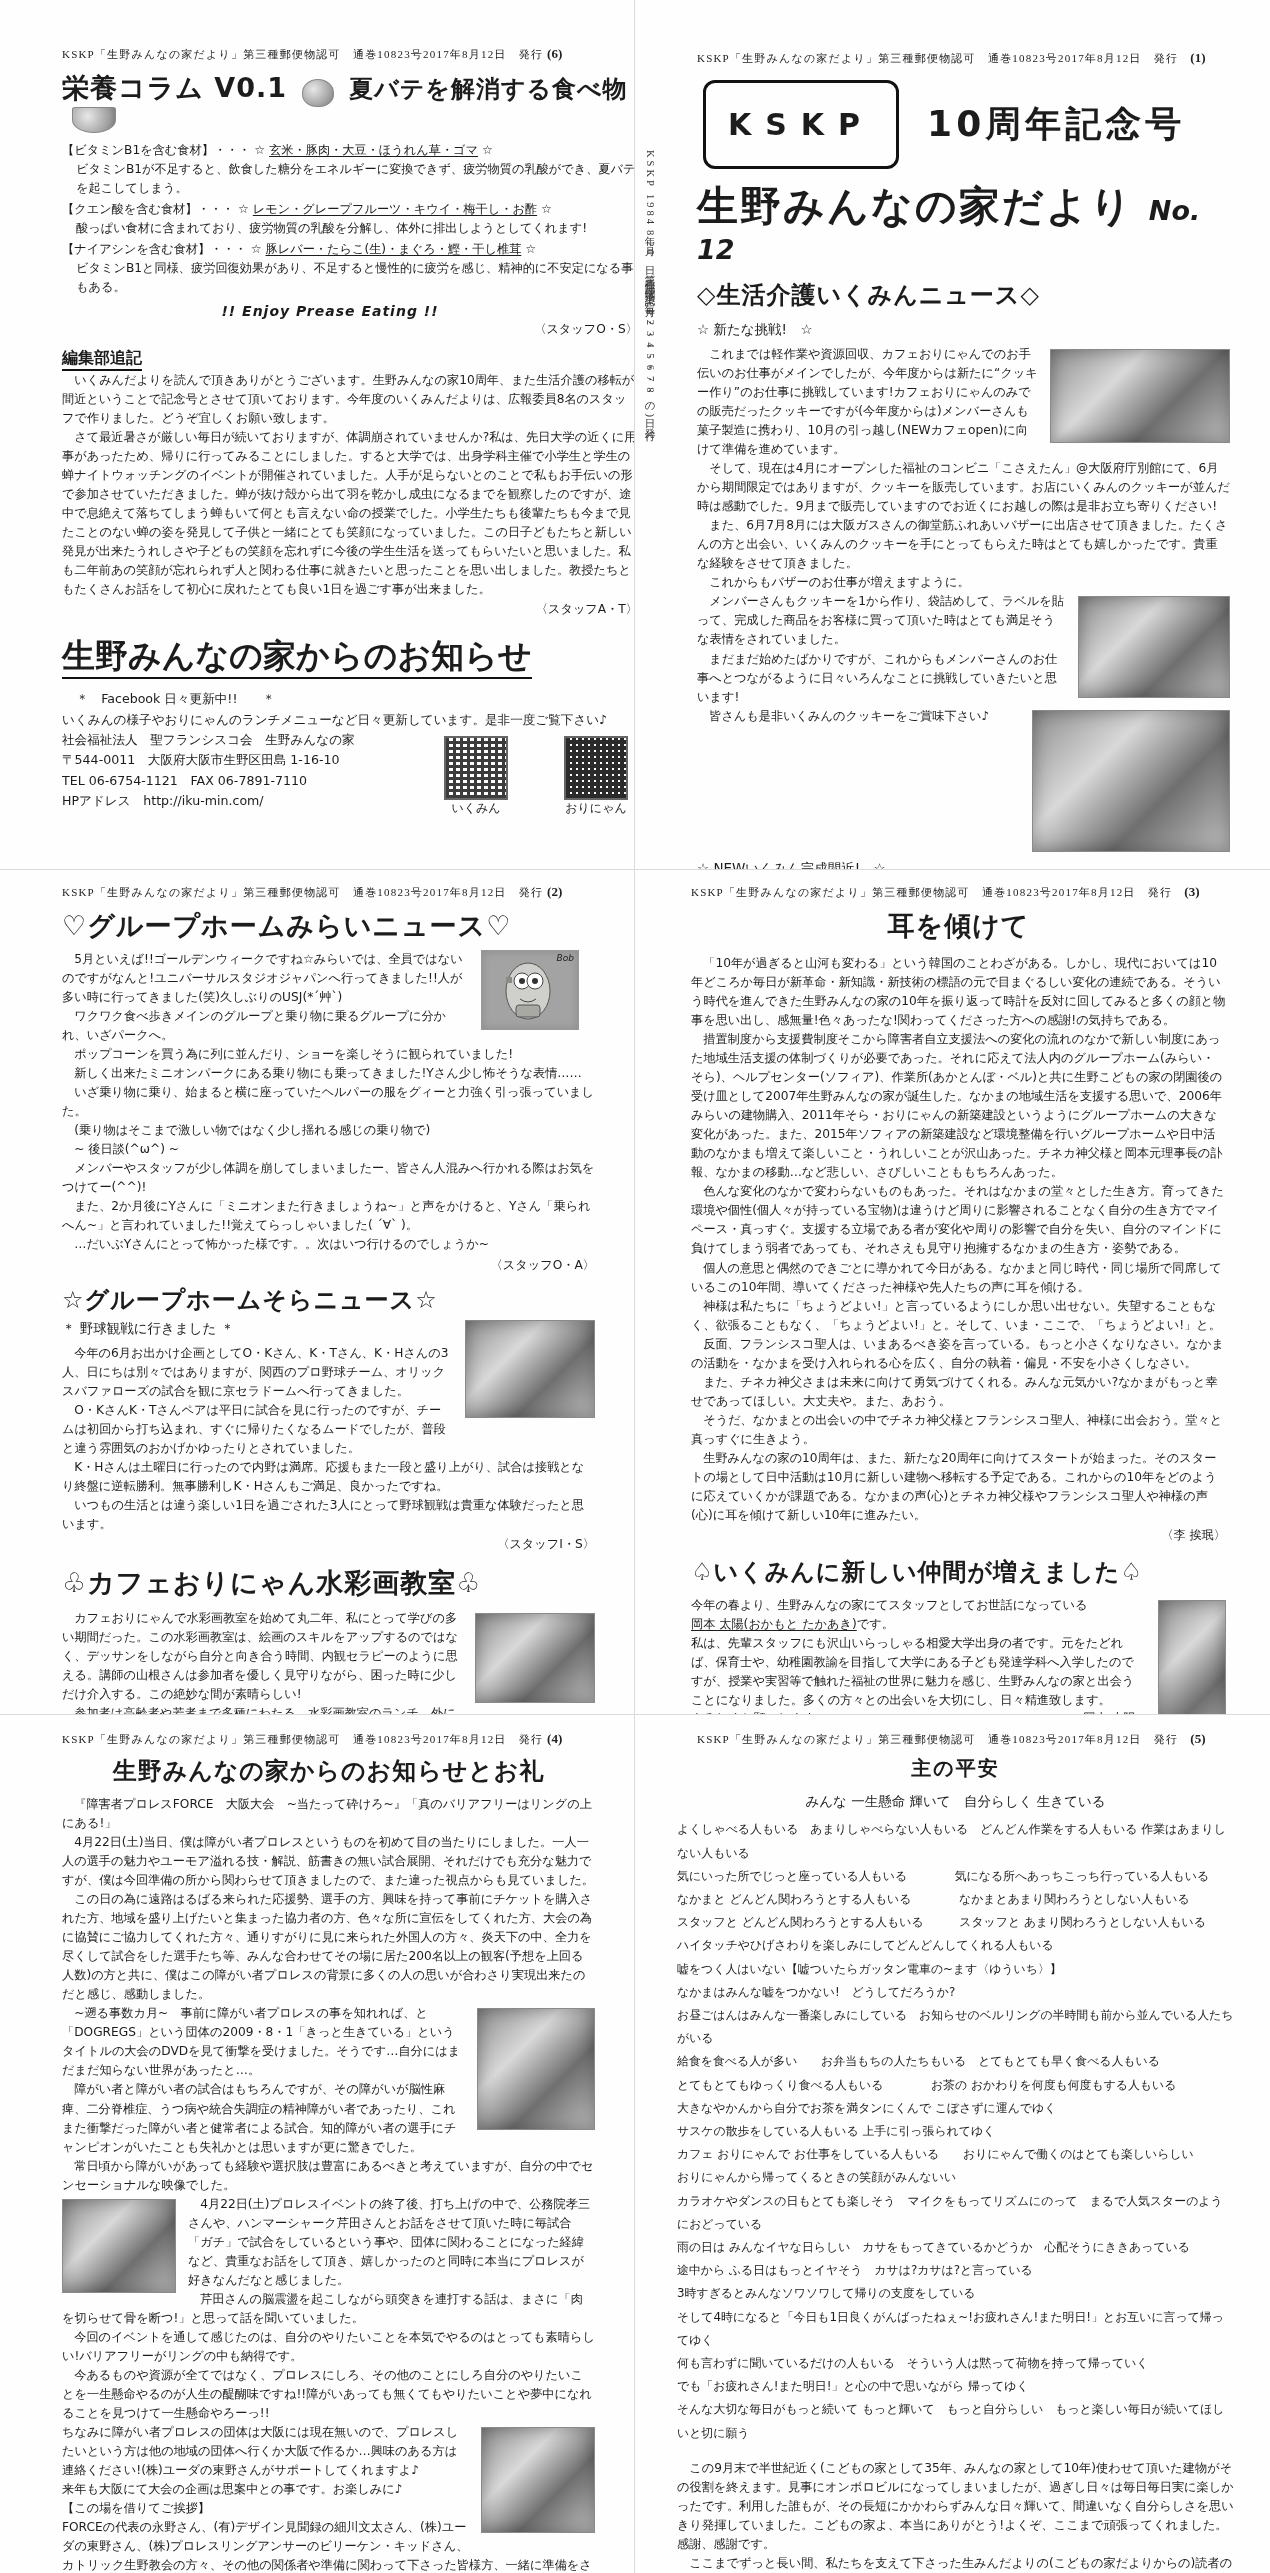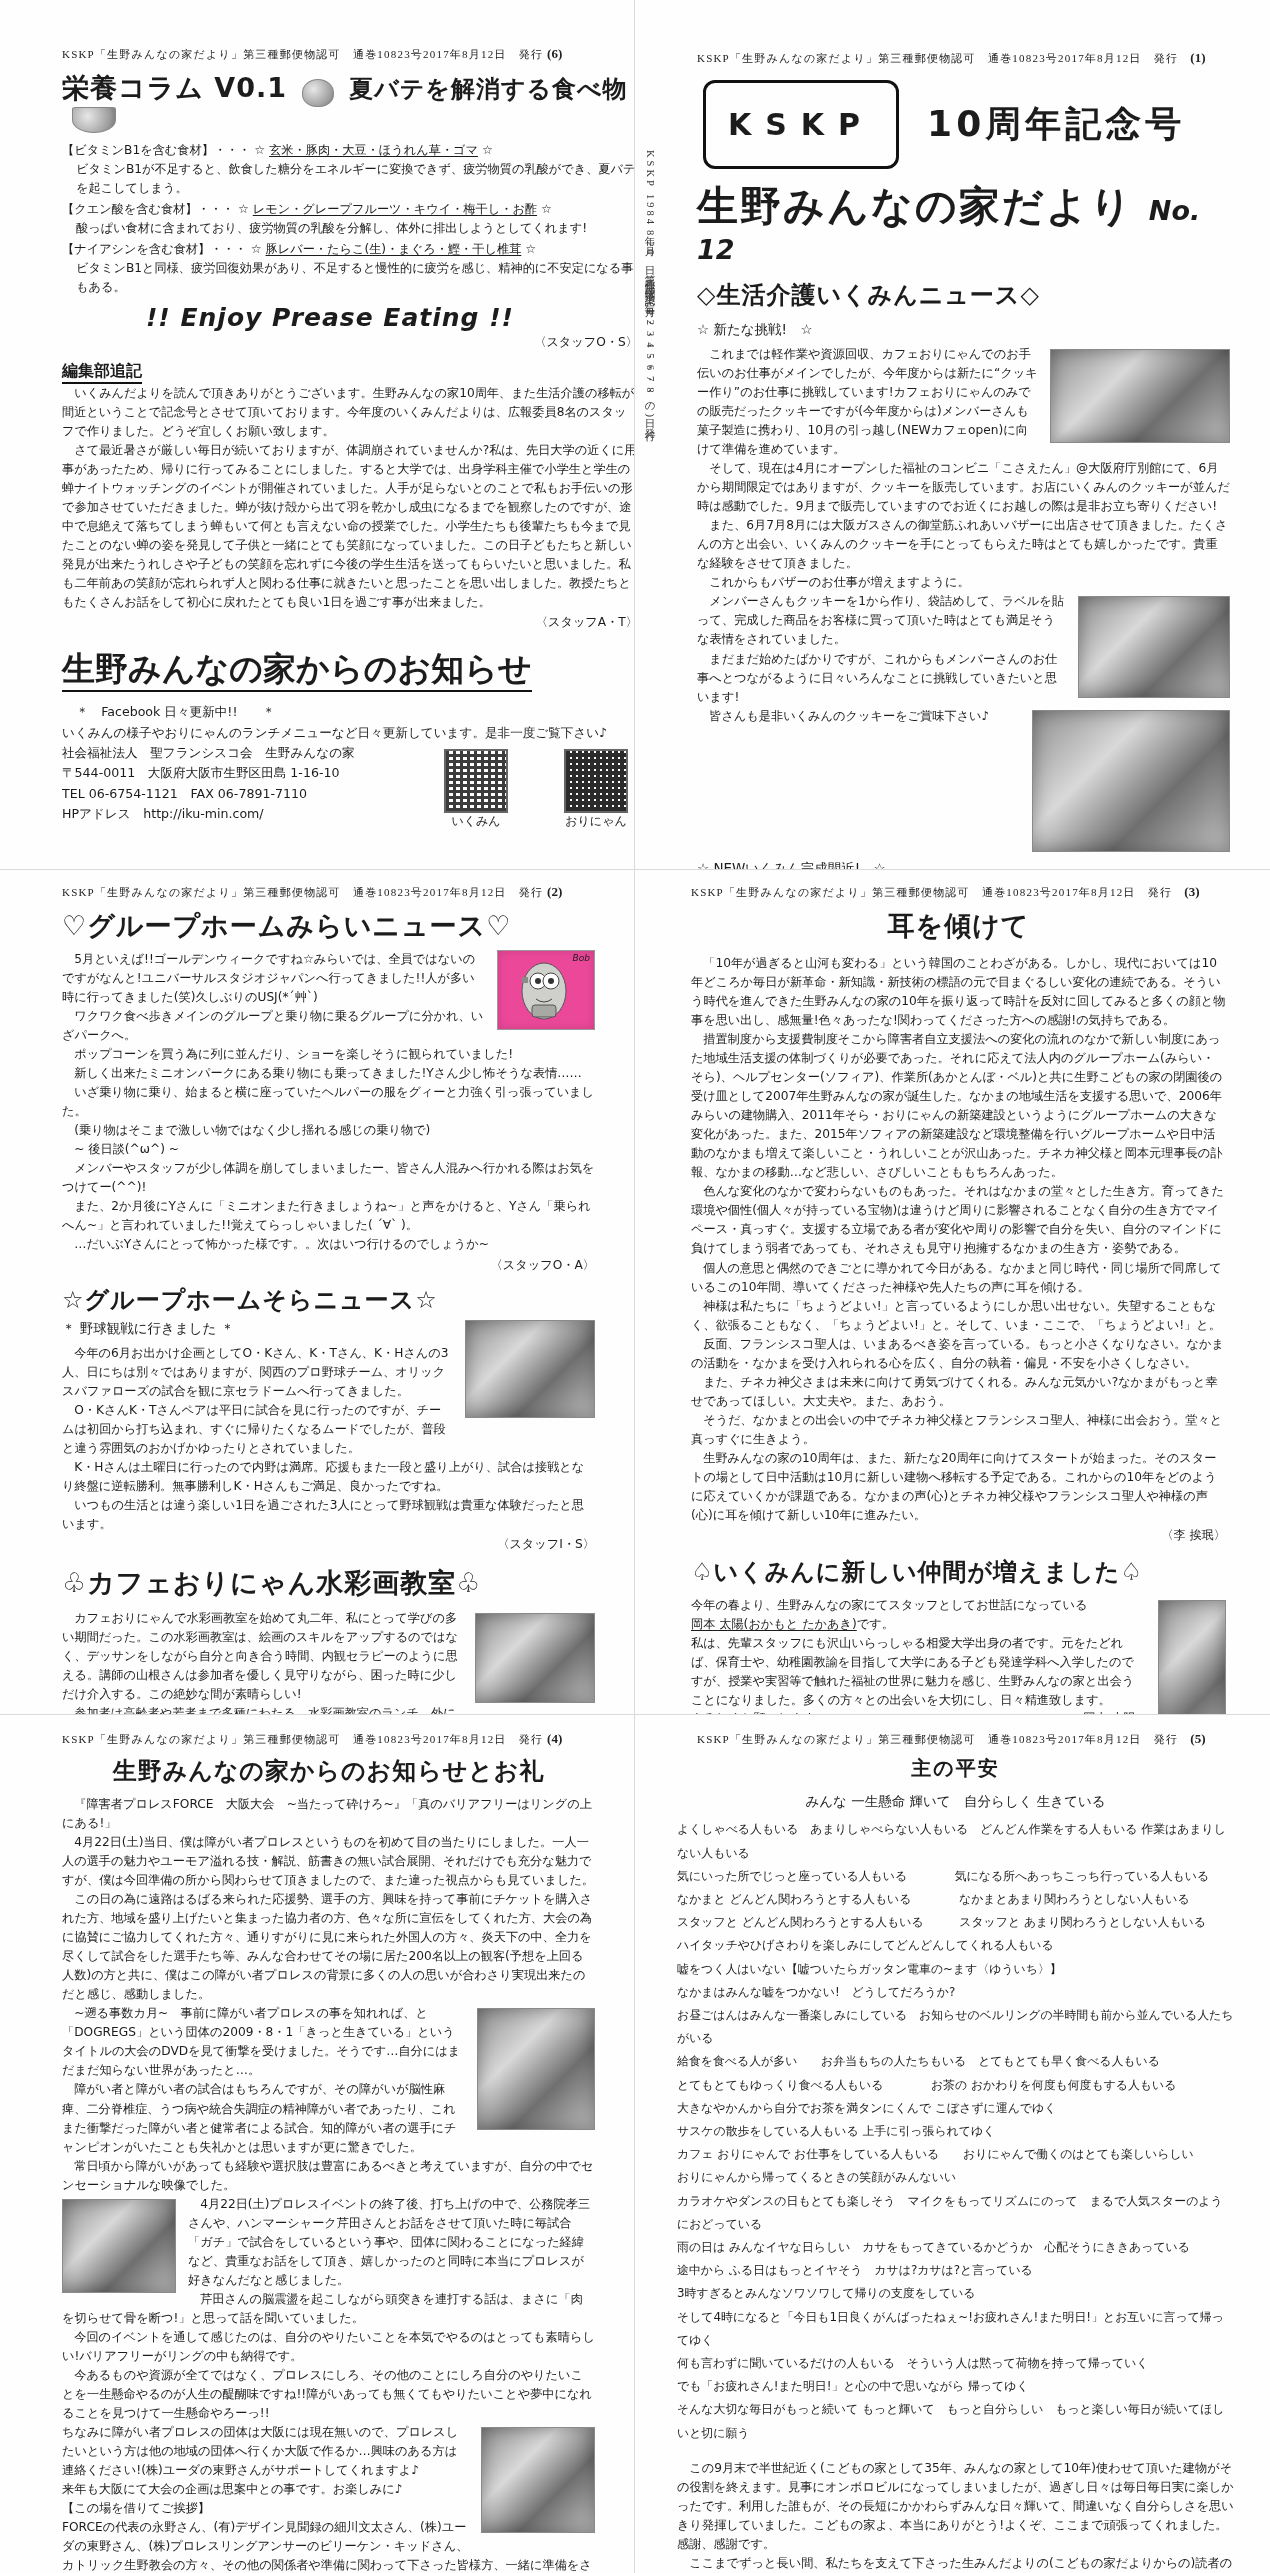--- a/index.html
+++ b/index.html
@@ -21,38 +21,38 @@
   .t-md{font-weight:bold;font-size:16px;}
   .body,.paras div{font-size:12.2px;line-height:1.56;}
   .paras div{margin:0;}
   .indent div{text-indent:1em;}
   .credit{text-align:right;font-size:12.2px;margin:2px 0 6px 0;}
   .u{text-decoration:underline;text-underline-offset:2px;}
   .u2{border-bottom:2px solid #111;display:inline-block;}
   .ph{background:linear-gradient(135deg,#8e8e8e 0%,#d9d9d9 35%,#6f6f6f 65%,#c2c2c2 100%);border:1px solid #8a8a8a;box-shadow:inset 0 0 18px rgba(0,0,0,.35);}
   .ph.fr{float:right;margin:4px 0 8px 12px;}
   .ph.fl{float:left;margin:4px 12px 8px 0;}
-  .slogan{font-weight:bold;font-style:italic;font-size:25px;text-align:center;letter-spacing:1px;margin:6px 40px 0 0;}
+  .slogan{font-weight:bold;font-style:italic;font-size:14px;text-align:center;letter-spacing:1px;margin:6px 40px 0 0;}
   .kskp{display:inline-block;border:3px solid #111;border-radius:12px;padding:24px 22px;font-weight:900;font-size:30px;letter-spacing:14px;}
   .anniv{font-weight:600;font-size:36px;letter-spacing:4px;margin-left:28px;}
   .main-title{font-weight:900;font-size:41px;letter-spacing:2px;white-space:nowrap;}
   .no-label{font-weight:900;font-size:27px;font-style:italic;margin-left:10px;}
   .qr{width:60px;height:60px;border:2px solid #666;background:
       repeating-linear-gradient(0deg,#3c3c3c 0 3px,transparent 3px 6px),
       repeating-linear-gradient(90deg,#3c3c3c 0 3px,transparent 3px 7px),#fff;}
   .qr.dark{background:
       repeating-linear-gradient(0deg,#2b2b2b 0 4px,transparent 4px 6px),
       repeating-linear-gradient(90deg,#2b2b2b 0 4px,transparent 4px 6px),#fff;}
   .qr-wrap{float:right;display:flex;gap:56px;margin:6px 10px 4px 16px;text-align:center;font-size:12px;}
   .icon{display:inline-block;width:30px;height:26px;border-radius:50% 50% 45% 45%;background:radial-gradient(circle at 35% 35%,#e8e8e8,#9d9d9d 70%,#6e6e6e);vertical-align:middle;margin:0 10px;border:1px solid #888;}
   .icon.bowl{border-radius:8% 8% 50% 50%;width:42px;height:24px;}
   .poem{font-size:11.9px;line-height:1.95;}
   .poem div{white-space:normal;}
   .poem-first{text-align:center;font-size:13.5px;margin-bottom:4px;}
-  .minion-box{float:right;width:96px;height:78px;border:1px solid #999;background:#ec4899;margin:0 0 8px 12px;position:relative;box-shadow:inset 0 0 10px rgba(0,0,0,.15);}
+  .minion-box{float:right;width:96px;height:78px;border:1px solid #999;background:#a3a3a3;margin:0 16px 8px 12px;position:relative;box-shadow:inset 0 0 10px rgba(0,0,0,.15);}
   .minion-box .bob{position:absolute;top:2px;right:4px;font-size:9px;font-style:italic;}
   .newcomer-row{display:flex;justify-content:space-between;font-size:12.2px;}
   .center{text-align:center;}
   .sub{font-size:13.5px;margin:10px 0 6px 0;}
   .contact div{font-size:12.6px;line-height:1.62;}
   .fbline{font-size:12.6px;line-height:1.62;}
   .clearfix::after{content:"";display:block;clear:both;}
 </style>
 </head>
 <body>

